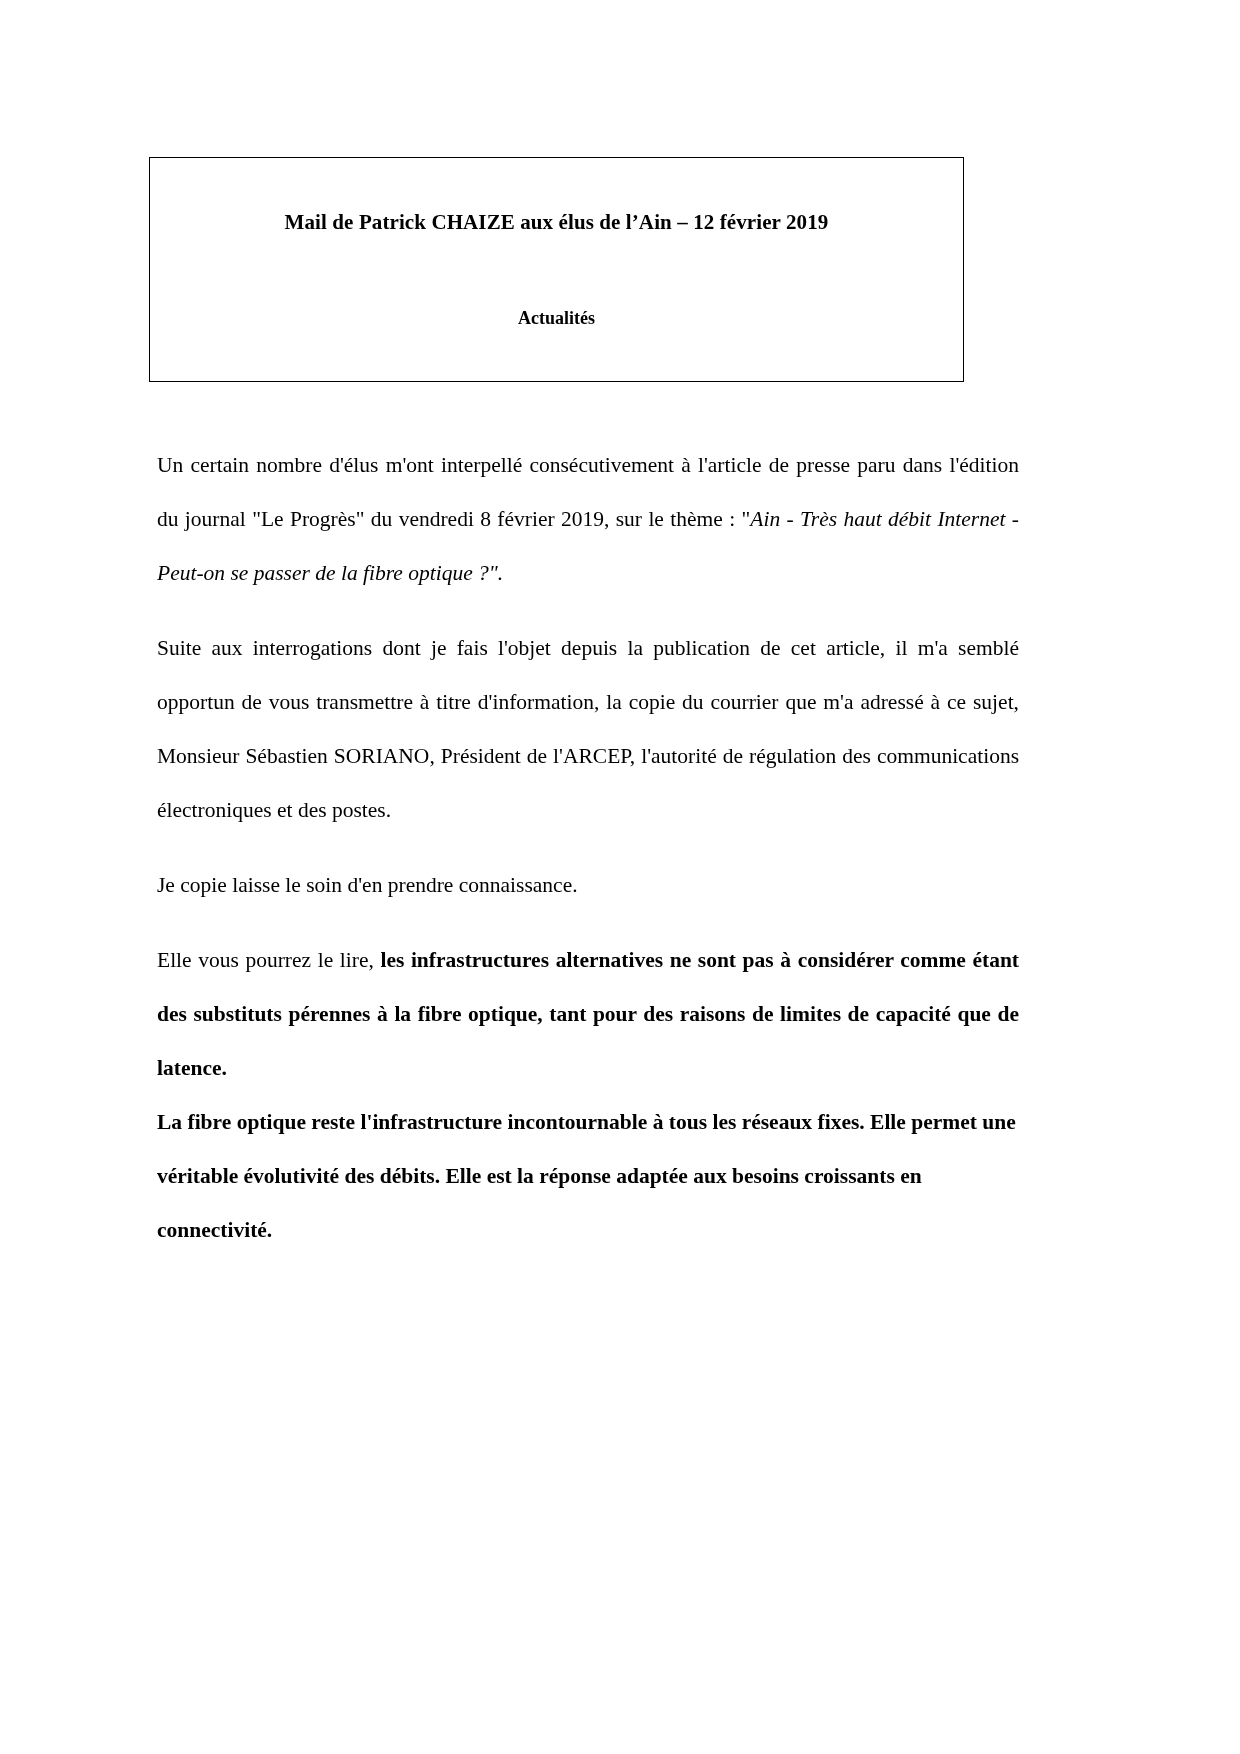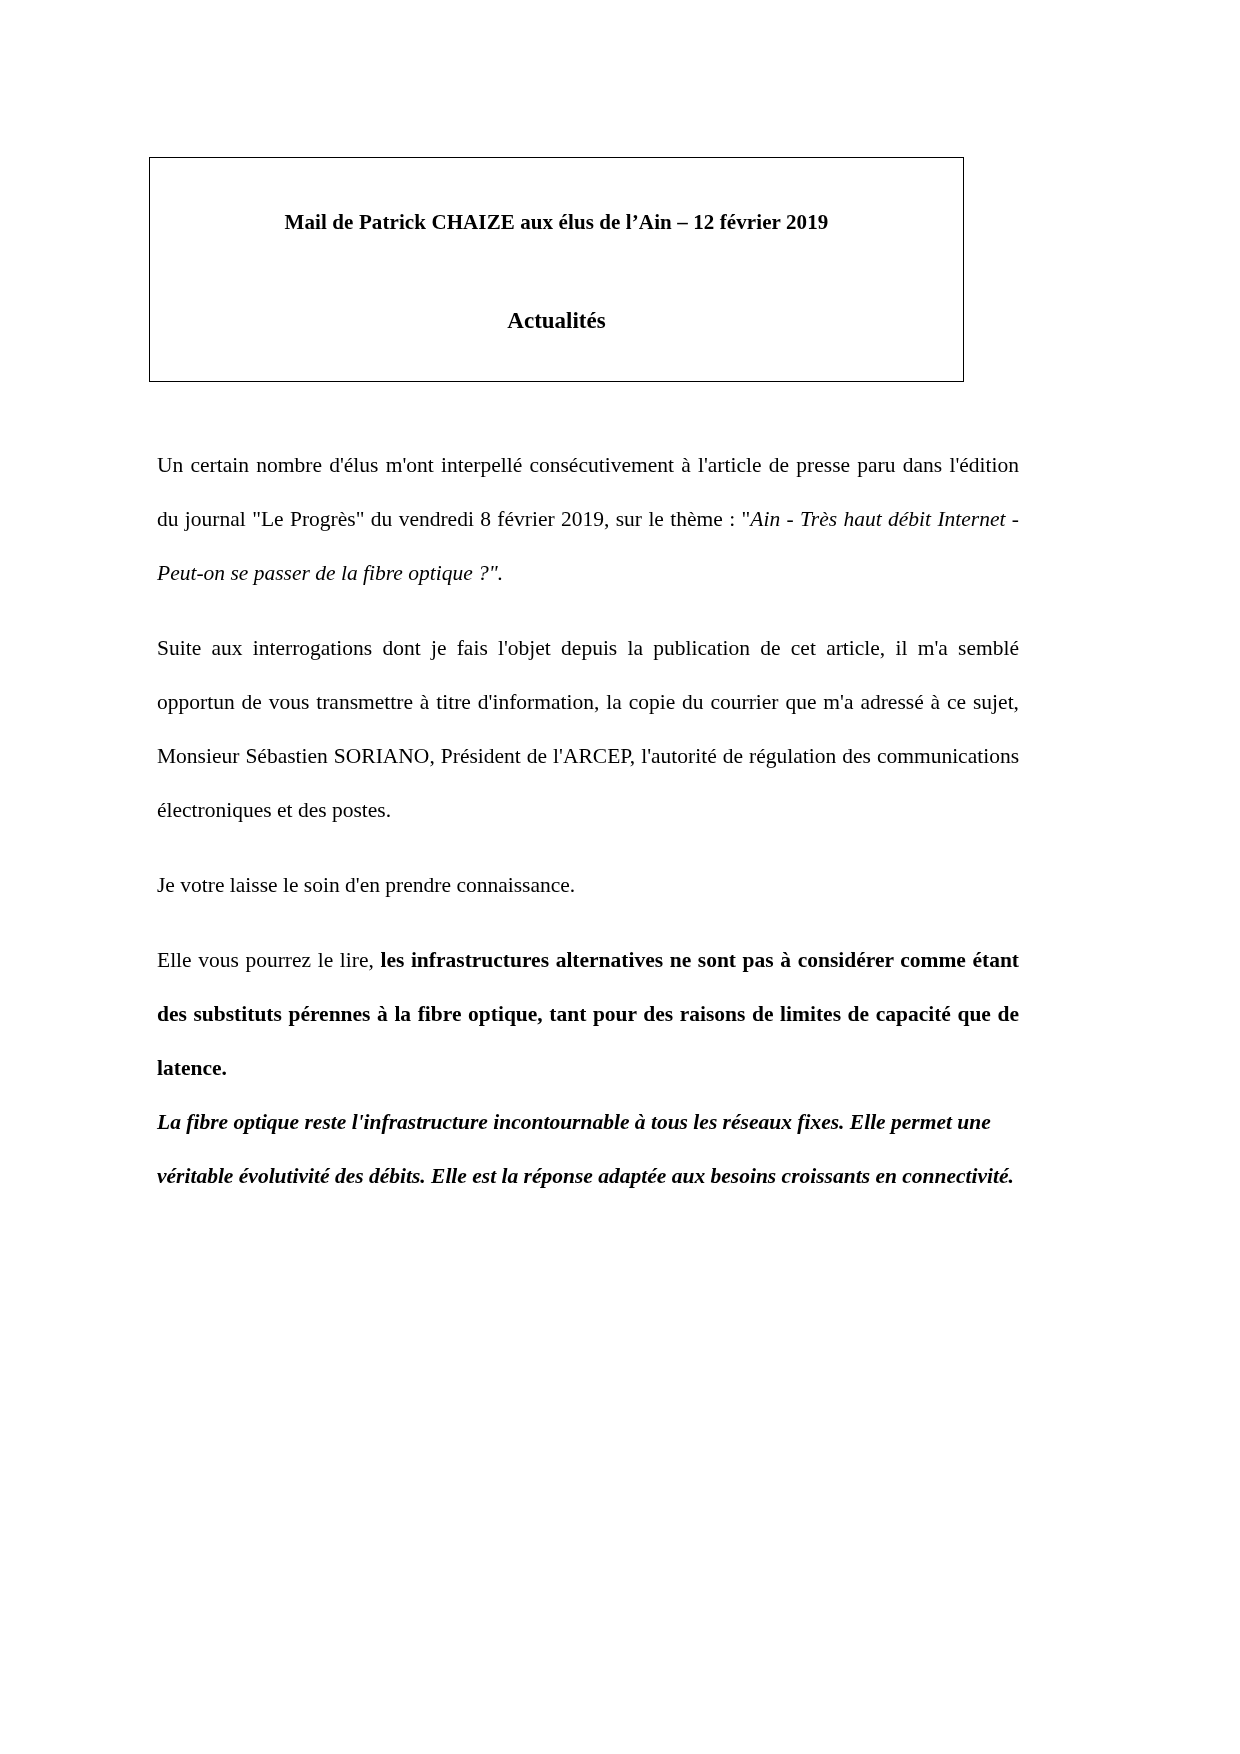--- a/index.html
+++ b/index.html
@@ -47,21 +47,21 @@
     letter-spacing: 0.1px;
   }
 
   .header-subtitle {
     position: absolute;
     left: 0;
     right: 0;
     top: 150px;
     text-align: center;
     font-weight: bold;
-    font-size: 23px;
+    font-size: 18px;
   }
 
   
   .body-area {
     position: absolute;
     left: 157px;
     top: 424px;
     width: 862px;
   }
 
@@ -85,40 +85,39 @@
     font-style: italic;
   }
 
   .bold {
     font-weight: bold;
   }
 
   p.bold-para {
     font-weight: bold;
     text-align: left;
-    font-style: italic;
   }
 </style>
 </head>
 <body>
 
 <div class="page">
 
   <div class="header-box">
     <div class="header-title">Mail de Patrick CHAIZE aux élus de l’Ain – 12 février 2019</div>
     <div class="header-subtitle">Actualités</div>
   </div>
 
   <div class="body-area">
 
     <p class="para"><span>Un certain nombre d'élus m'ont interpellé consécutivement à l'article de presse paru dans l'édition du journal "Le Progrès" du vendredi 8 février 2019, sur le thème : "</span><span class="italic">Ain - Très haut débit Internet - Peut-on se passer de la fibre optique ?".</span></p>
 
     <p class="para">Suite aux interrogations dont je fais l'objet depuis la publication de cet article, il m'a semblé opportun de vous transmettre à titre d'information, la copie du courrier que m'a adressé à ce sujet, Monsieur Sébastien SORIANO, Président de l'ARCEP, l'autorité de régulation des communications électroniques et des postes.</p>
 
-    <p class="para">Je votre laisse le soin d'en prendre connaissance.</p>
+    <p class="para">Je copie laisse le soin d'en prendre connaissance.</p>
 
     <p class="para tight"><span>Elle vous pourrez le lire, </span><span class="bold">les infrastructures alternatives ne sont pas à considérer comme étant des substituts pérennes à la fibre optique, tant pour des raisons de limites de capacité que de latence.</span></p>
 
     <p class="para bold-para">La fibre optique reste l'infrastructure incontournable à tous les réseaux fixes. Elle permet une véritable évolutivité des débits. Elle est la réponse adaptée aux besoins croissants en connectivité.</p>
 
 
   </div>
 
 </div>
 

